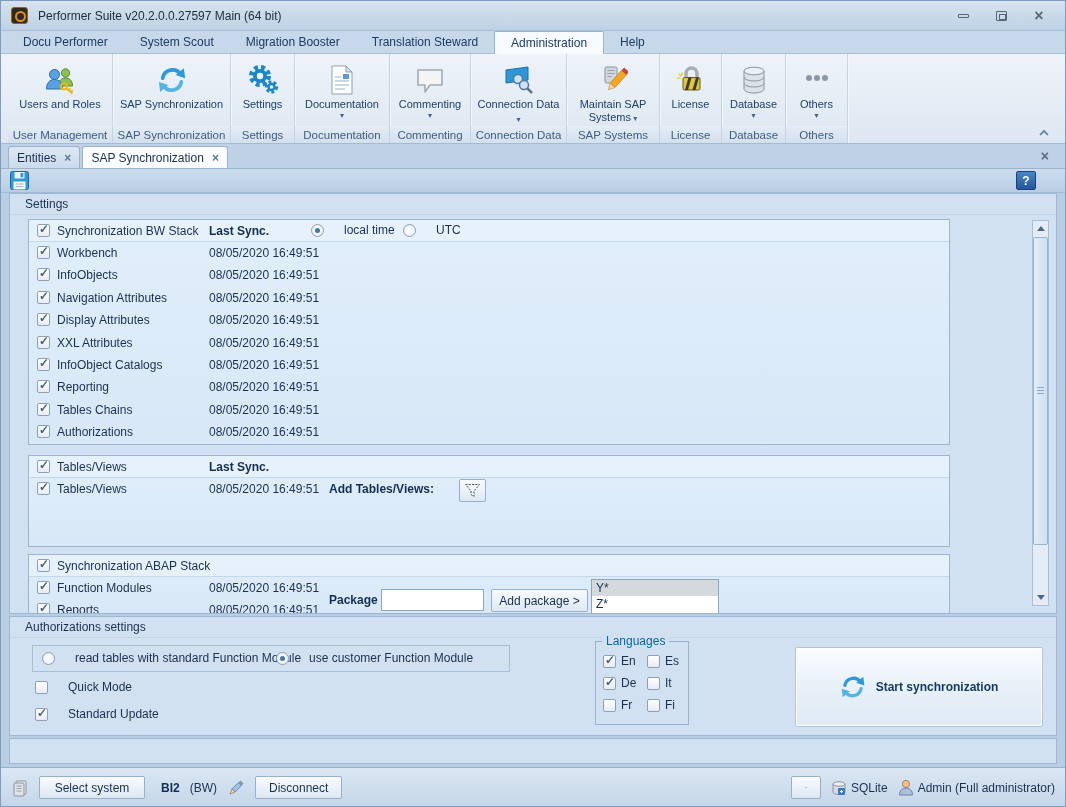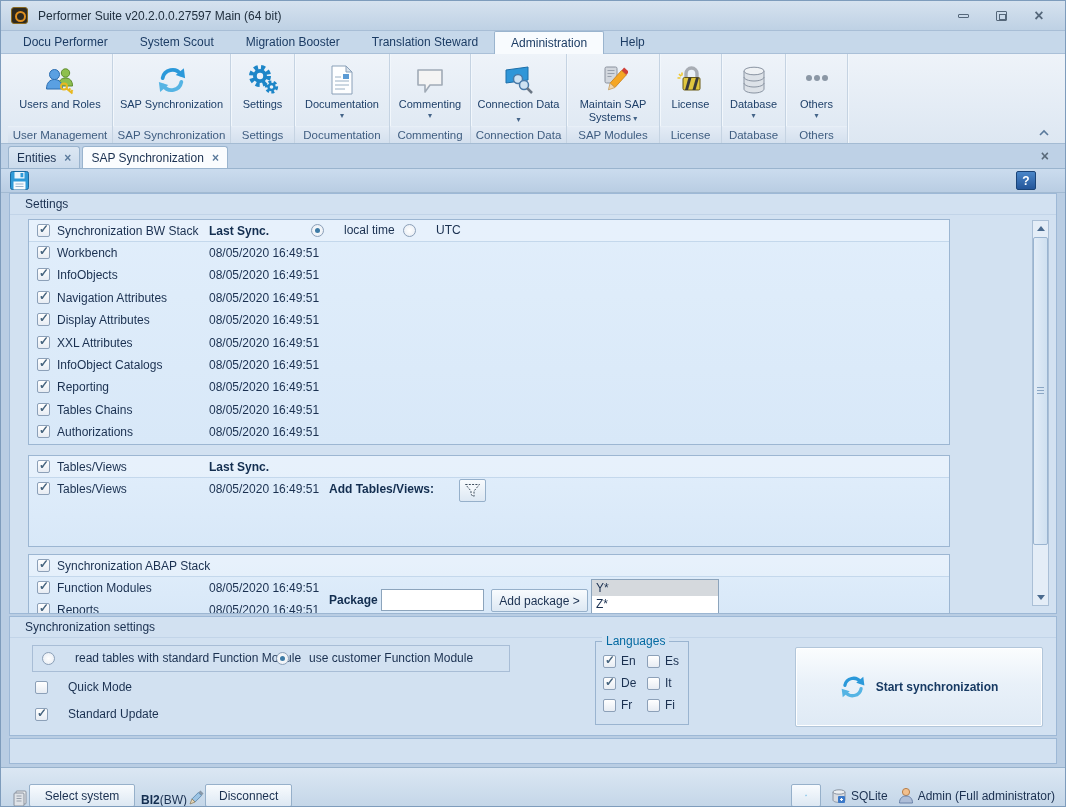--- a/index.html
+++ b/index.html
@@ -89,21 +89,21 @@
 
   
   .fmbox{position:absolute;left:22px;top:28px;width:478px;height:27px;border:1px solid #a8bdd6}
   .langs{position:absolute;left:585px;top:24px;width:94px;height:84px;border:1px solid #9ab4d0}
   .langlegend{position:absolute;top:-8px;left:6px;background:#d2e1f1;padding:0 4px;color:#0369a1}
   .langgrid{display:grid;grid-template-columns:44px 40px;row-gap:8px;padding:12px 0 0 7px}
   .langgrid .pair{gap:5px}
   .startbtn{position:absolute;left:785px;top:30px;width:248px;height:80px;border:1px solid #b2c6da;border-radius:2px;background:linear-gradient(#fbfdfe,#e9f1f9 45%,#dfeaf5);display:flex;align-items:center;justify-content:center;gap:10px;font-weight:bold;color:#173a63;box-shadow:inset 0 0 0 1px #fff}
 
   
-  .statusbar{position:absolute;left:0;top:766px;width:100%;height:40px;background:linear-gradient(#dbe7f3,#c4d6e8);border-top:1px solid #98b2cc;display:flex;align-items:flex-end;padding:0 10px;gap:0}
+  .statusbar{position:absolute;left:0;top:766px;width:100%;height:40px;background:linear-gradient(#dbe7f3,#c4d6e8);border-top:1px solid #98b2cc;display:flex;align-items:center;padding:0 10px;gap:10px}
   .statusbar .btn{padding:3px 13px;height:23px}
   .sright{margin-left:auto;display:flex;align-items:center;gap:10px}
   .syncbtn{width:30px;height:24px}
   .sgroup{display:flex;align-items:center;gap:4px}
 </style>
 </head>
 <body>
 
 <div class="titlebar">
   <div class="appicon"></div>
@@ -215,21 +215,21 @@
         <rect x="7" y="2" width="12" height="16" rx="1.5" fill="#d2d7de" stroke="#8a929e"></rect>
         <path d="M9.5 5.5h7M9.5 8.5h7M9.5 11.5h4" stroke="#98a0ac"></path>
         <g transform="rotate(42 19 15)">
           <rect x="16" y="1" width="6.5" height="4" fill="#d04038"></rect>
           <rect x="16" y="5" width="6.5" height="17" fill="#f5a623" stroke="#c8821e" stroke-width="0.8"></rect>
           <path d="M16 22h6.5L19.2 28z" fill="#f2d6ac" stroke="#c8a060" stroke-width="0.8"></path>
         </g>
       </svg>
     </div>
     <div class="rlabel dropi">Maintain SAP Systems</div>
-    <div class="gname">SAP Modules</div>
+    <div class="gname">SAP Systems</div>
   </div>
 
   <div class="rgroup" style="width:62px">
     <div class="ricon">
       <svg width="30" height="30" viewBox="0 0 30 30">
         <path d="M10 13V8.5a5.5 5.5 0 0 1 11 0V13" fill="none" stroke="#a8adb4" stroke-width="3.4"></path>
         <rect x="7" y="12.5" width="17" height="12.5" rx="1.5" fill="#e0c63e" stroke="#6a5a14"></rect>
         <polygon points="9,25 12.5,12.5 15.5,12.5 12,25" fill="#3a3a3a"></polygon>
         <polygon points="16.5,25 20,12.5 23,12.5 19.5,25" fill="#3a3a3a"></polygon>
         <path d="M3 9l2.2 2.2M1.5 13h3M6 7.5v3" stroke="#f0c830" stroke-width="1.6"></path>
@@ -373,21 +373,21 @@
         <span class="tri-up"></span>
       </span>
     <span class="sthumb"></span>
     <span class="sarr down">
         <span class="tri-down"></span>
       </span>
   </div>
 </div>
 
 <div class="panel" id="panel-sync">
-  <div class="pcaption">Synchronization settings</div>
+  <div class="pcaption">Authorizations settings</div>
 
   <div class="fmbox">
     <span class="pair abs" style="left:9px;top:5px">
       <span class="radio"></span>
       <span>read tables with standard Function Module</span>
     </span>
     <span class="pair abs" style="left:243px;top:5px">
       <span class="radio checked"></span>
       <span>use customer Function Module</span>
     </span>

